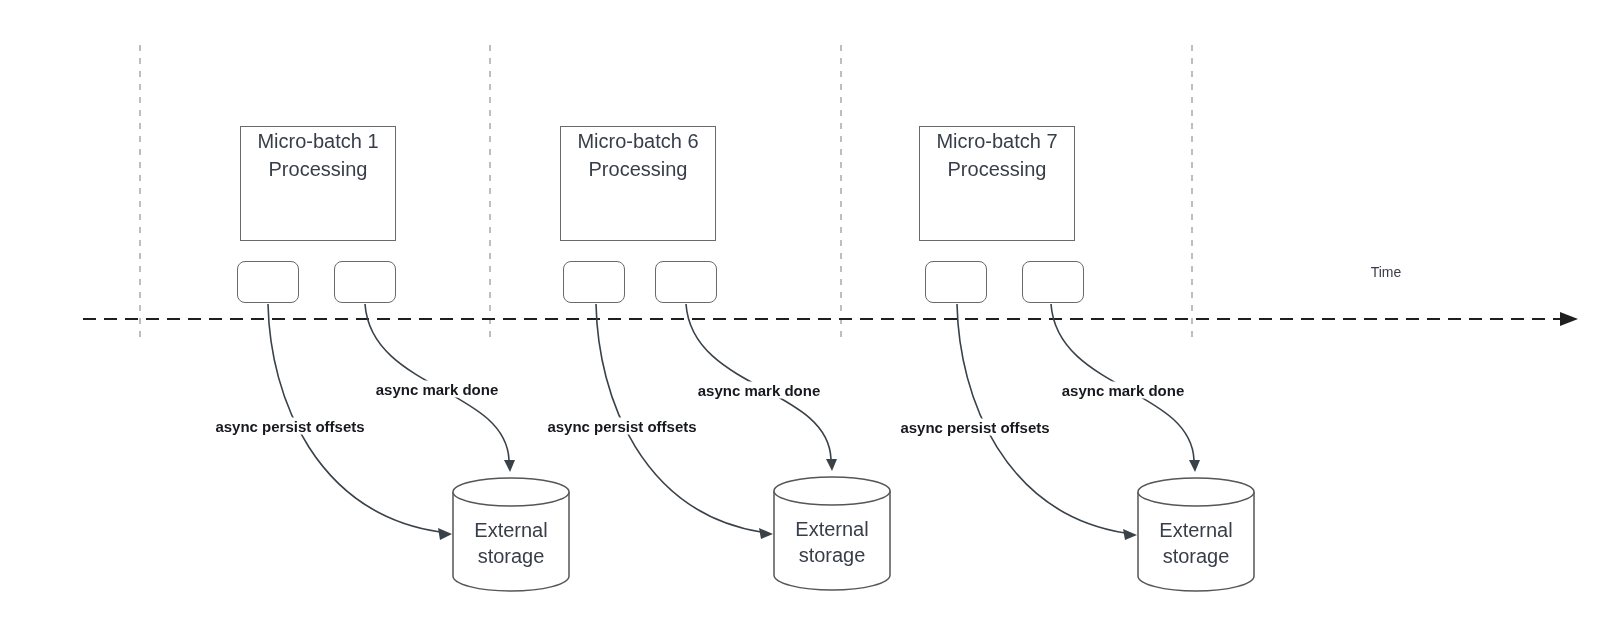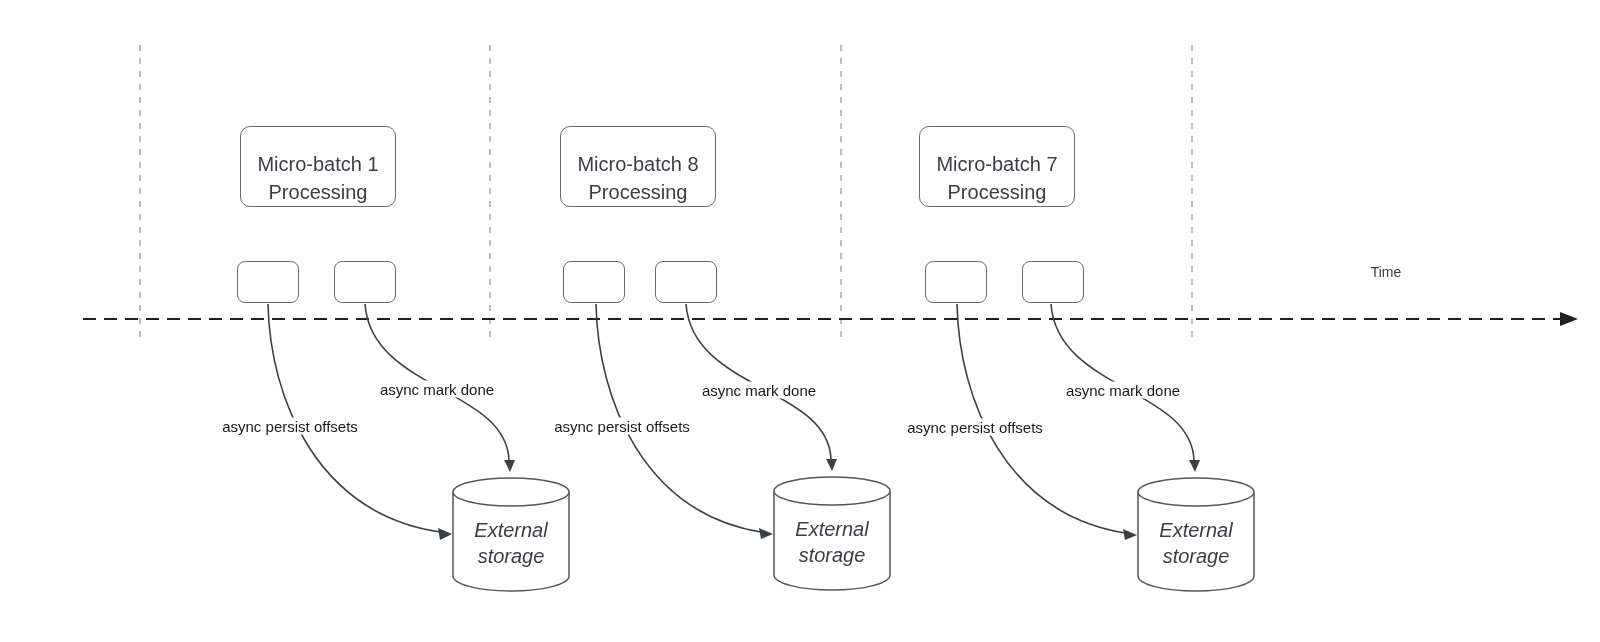--- a/index.html
+++ b/index.html
@@ -21,45 +21,45 @@
     overflow:hidden;
     font-family:"Liberation Sans", sans-serif;
   }
   .layer{position:absolute;left:0;top:0;}
   .lane{stroke:var(--divider);stroke-width:1.5;stroke-dasharray:6 7;fill:none;}
   .timeline-line{stroke:var(--timeline);stroke-width:2;stroke-dasharray:13 8;fill:none;}
   .timeline-head{fill:var(--timeline);stroke:none;}
   .curve{stroke:var(--curve);stroke-width:1.6;fill:none;}
   .curve-head{fill:var(--curve);stroke:none;}
   .proc-box{
-    position:absolute;width:156px;height:81px;
-    background:#fff;border:1px solid var(--boxBorder);border-radius:10px;
-    display:flex;align-items:flex-end;justify-content:center;
+    position:absolute;width:156px;height:115px;
+    background:#fff;border:1px solid var(--boxBorder);border-radius:0;
+    display:flex;align-items:flex-start;justify-content:center;
   }
   .proc-label{
     font-size:20px;line-height:28px;color:var(--text);
     text-align:center;white-space:pre-line;
   }
   .mini-box{
     position:absolute;width:62px;height:42px;top:261px;
     background:#fff;border:1px solid var(--boxBorder);border-radius:8px;
   }
-  .cyl{position:absolute;width:118px;height:115px;font-style:italic;}
+  .cyl{position:absolute;width:118px;height:115px;}
   .cyl svg{position:absolute;left:0;top:0;overflow:visible;}
   .cyl-shape{fill:#fff;stroke:var(--cylBorder);stroke-width:1.5;}
   .cyl-label{
     position:absolute;left:0;top:26px;width:118px;height:80px;
     display:flex;align-items:center;justify-content:center;
     font-size:20px;line-height:26px;color:var(--text);
     text-align:center;white-space:pre-line;
   }
   .edge-label{
     position:absolute;transform:translate(-50%,-50%);
     background:#fff;padding:0 3px;
-    font-size:15px;font-weight:400;color:var(--labelText);
+    font-size:15px;font-weight:700;color:var(--labelText);
     white-space:nowrap;
   }
   .time-label{
     position:absolute;transform:translate(-50%,-50%);
     font-size:14px;color:var(--text);white-space:nowrap;
   }
 </style>
 </head>
 <body>
 
@@ -102,21 +102,21 @@
   <div class="cyl" style="left:452px;top:477px">
     <svg width="118" height="115" viewBox="0 0 118 115">
       <path class="cyl-shape" d="M1,15 L1,99 A58,15 0 0 0 117,99 L117,15"></path>
       <ellipse class="cyl-shape" cx="59" cy="15" rx="58" ry="14"></ellipse>
     </svg>
     <div class="cyl-label">External
 storage</div>
   </div>
 
   <div class="proc-box" style="left:560px;top:126px">
-    <div class="proc-label">Micro-batch 8
+    <div class="proc-label">Micro-batch 6
 Processing</div>
   </div>
   <div class="mini-box" style="left:563px"></div>
   <div class="mini-box" style="left:655px"></div>
   <div class="edge-label" style="left:622px;top:426px">async persist offsets</div>
   <div class="edge-label" style="left:759px;top:390px">async mark done</div>
   <div class="cyl" style="left:773px;top:476px">
     <svg width="118" height="115" viewBox="0 0 118 115">
       <path class="cyl-shape" d="M1,15 L1,99 A58,15 0 0 0 117,99 L117,15"></path>
       <ellipse class="cyl-shape" cx="59" cy="15" rx="58" ry="14"></ellipse>

